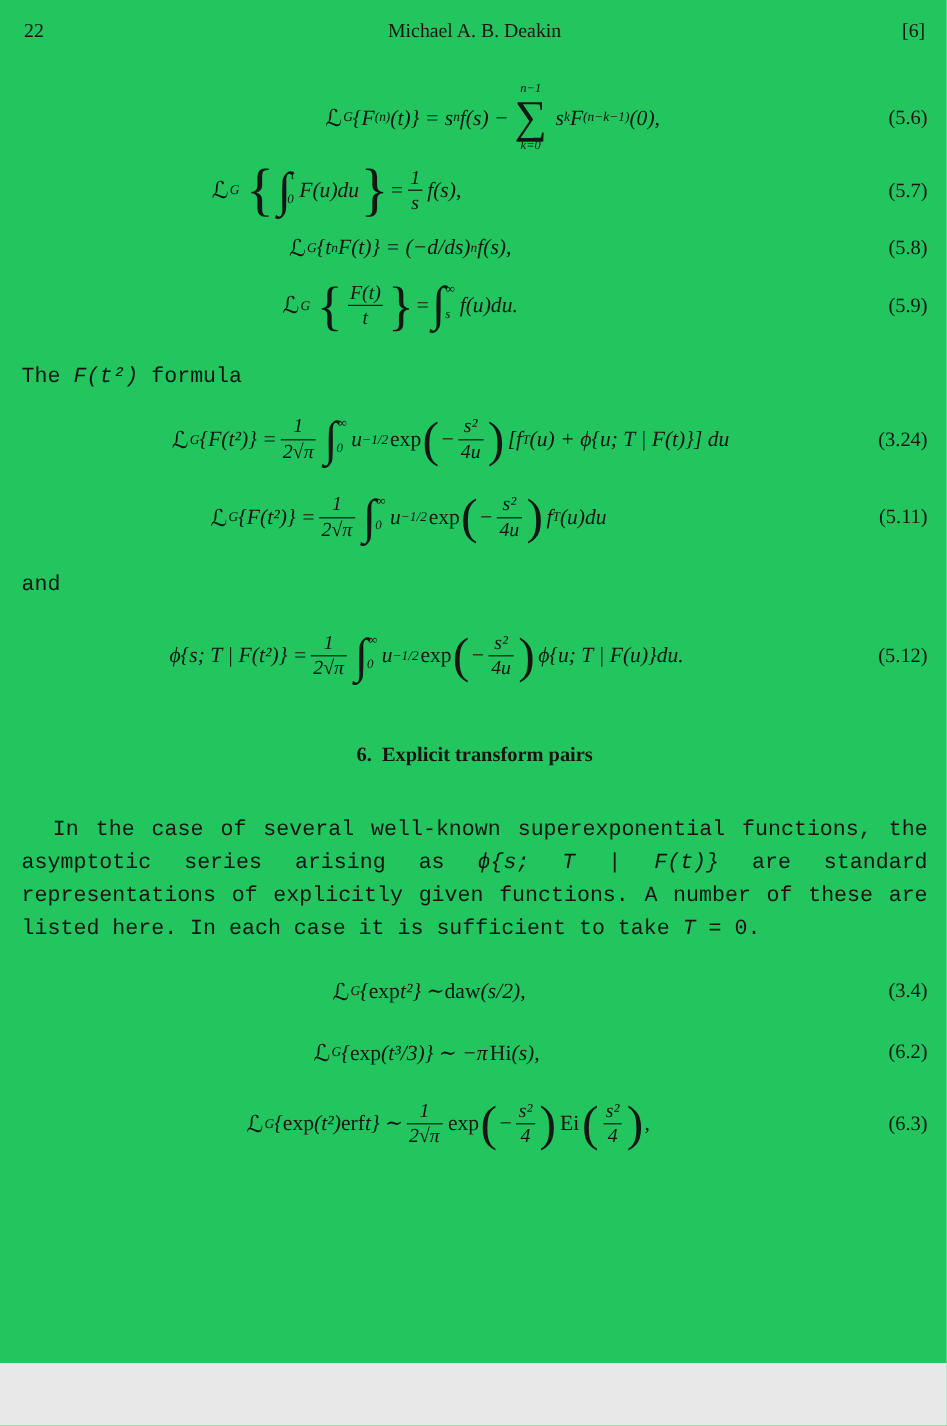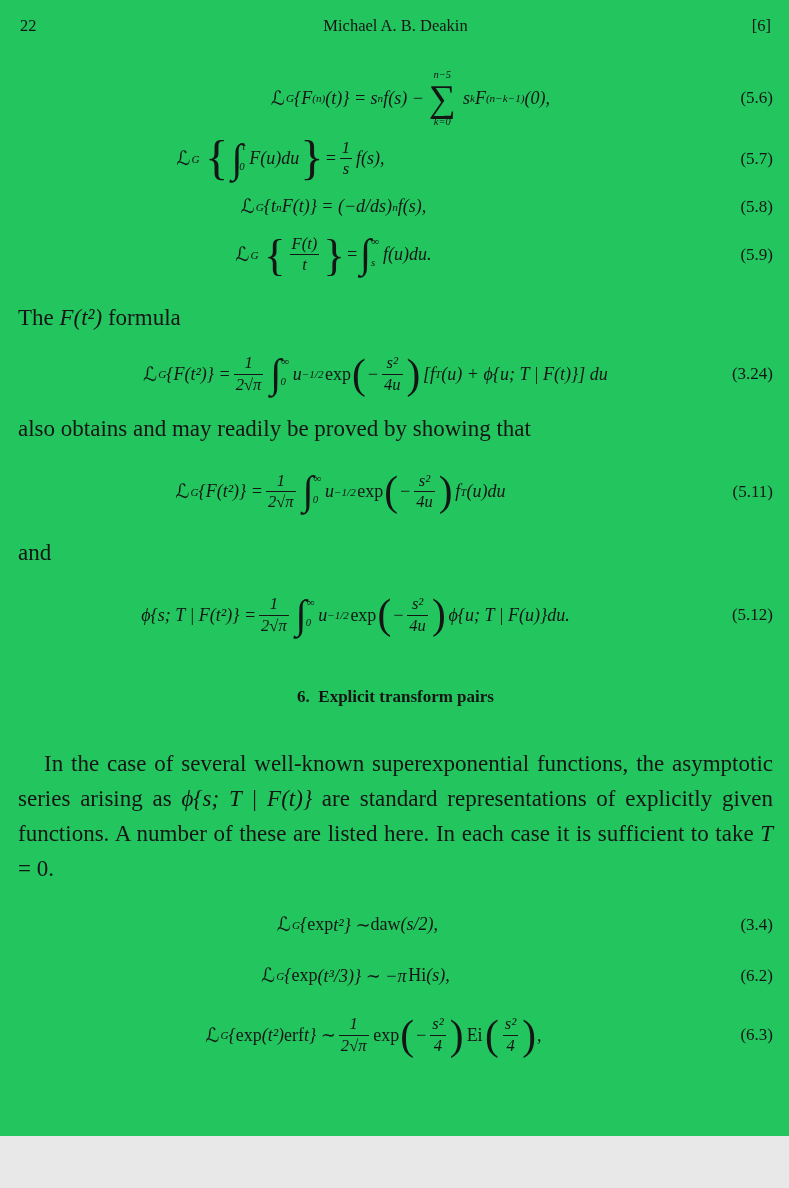--- a/index.html
+++ b/index.html
@@ -41,21 +41,21 @@
   .sop { font-size:2.1em; line-height:0.9; font-style:normal; }
 
   .intg { display:inline-flex; vertical-align:middle; margin:0 2px; }
   .iop { font-size:2.25em; line-height:1; font-style:normal; }
   .ilims { display:flex; flex-direction:column; justify-content:space-between; font-size:0.6em; font-style:italic; padding:1px 0 7px 0; }
   .ilb { margin-left:-4px; }
 
   .big { display:inline-block; font-style:normal; line-height:0.85; vertical-align:middle; margin:0 1px; }
 
   
-  .para { font-size:23px; line-height:1.52; text-align:justify; margin:0; }
+  .para { font-size:18px; line-height:1.52; text-align:justify; margin:0;font-family:Liberation Mono, monospace; }
   .indent { text-indent:26px; }
   .section-heading { font-size:17px; font-weight:bold; text-align:center; margin:0; }
 
   
   #eq56 { margin:30px 0 8px 0; }
   #eq57 { margin:10px 0; }
   #eq58 { margin:16px 0; }
   #eq59 { margin:10px 0; }
   #p-ft2 { margin-top:26px; }
   #eq510 { margin:18px 0; }
@@ -85,21 +85,21 @@
   <div class="eq" id="eq56">
     <span class="eq-content" style="transform:translateX(15px)">
         <span class="scr">ℒ</span>
         <sub class="ss">G</sub>
         <span class="it">{F</span>
         <sup class="ss">(n)</sup>
         <span class="it">(t)} = s</span>
         <sup class="ss">n</sup>
         <span class="it"> f(s) − </span>
         <span class="sum">
-          <span class="slim">n−5</span>
+          <span class="slim">n−1</span>
           <span class="sop">∑</span>
           <span class="slim">k=0</span>
         </span>
         <span style="display: inline-block; width: 0.12em;"></span>
         <span class="it">s</span>
         <sup class="ss">k</sup>
         <span class="it"> F</span>
         <sup class="ss">(n−k−1)</sup>
         <span class="it">(0),</span>
       </span>
@@ -207,21 +207,20 @@
         </span>
         <span class="big" style="font-size: 2.3em;">)</span>
         <span style="display: inline-block; width: 0.1em;"></span>
         <span class="it">[f</span>
         <sub class="ss">T</sub>
         <span class="it">(u) + ϕ{u; T | F(t)}] du</span>
       </span>
     <span class="eqnum">(3.24)</span>
   </div>
 
-  <p class="para" id="p-also"><span class="rm">also obtains and may readily be proved by showing that</span></p>
 
   <div class="eq" id="eq511">
     <span class="eq-content" style="transform:translateX(-55px)">
         <span class="scr">ℒ</span>
         <sub class="ss">G</sub>
         <span class="it">{F(t²)} = </span>
         <span class="frac">
           <span class="fnum">1</span>
           <span class="fbar"></span>
           <span class="fden">2√π</span>

